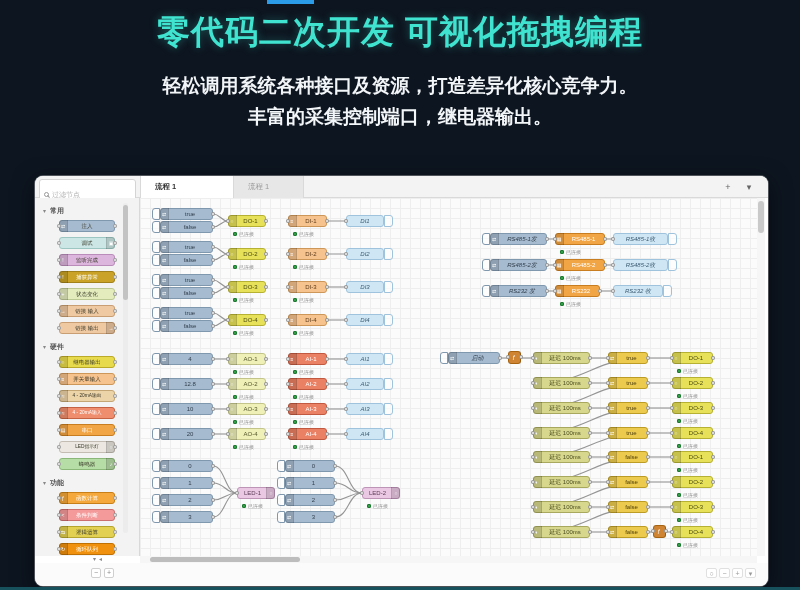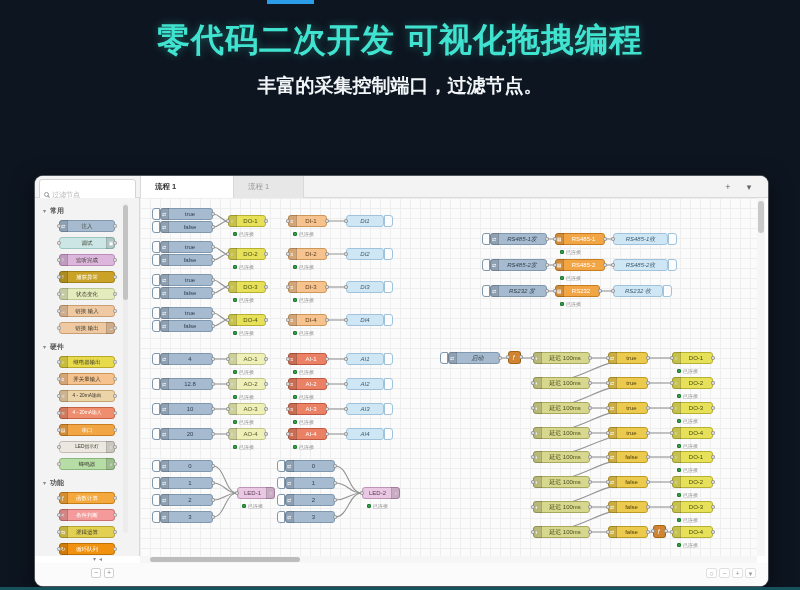--- a/index.html
+++ b/index.html
@@ -4,21 +4,21 @@
 <style>
   * { margin:0; padding:0; box-sizing:border-box; }
   html,body { width:800px; height:590px; }
   body {
     font-family:"Liberation Sans","DejaVu Sans",sans-serif;
     background:#0d1520; position:relative; overflow:hidden;
   }
   
   .top-bar { position:absolute; left:267px; top:0; width:47px; height:4px; background:#2b9ce8; }
   .hero-title {
-    position:absolute; left:0; top:18px; width:800px; text-align:center;
+    position:absolute; left:0; top:10px; width:800px; text-align:center;
     font-size:33px; font-weight:700; color:#3fe3cf; letter-spacing:1px;
     text-shadow:0 0 8px rgba(63,227,207,.35);
   }
   .hero-lines { position:absolute; left:0; top:70px; width:800px; text-align:center;
     color:#f3f6f8; font-size:19px; font-weight:600; line-height:31px; }
   
   .editor {
     position:absolute; left:35px; top:176px; width:733px; height:410px;
     background:#fff; border-radius:8px; overflow:hidden;
     box-shadow:0 0 0 1px rgba(255,255,255,.28), 0 6px 22px rgba(0,0,0,.55);
@@ -102,21 +102,22 @@
   .zctl { position:absolute; top:5px; width:11px; height:10px; color:#9a9a9a; font-size:7px;
     line-height:10px; text-align:center; border:1px solid #e0e0e0; border-radius:2px; background:#fff; }
   .bottom-strip { position:absolute; left:0; top:587px; width:800px; height:3px; background:#17525c; }
 </style>
 </head>
 <body>
 
 <div class="top-bar"></div>
 <div class="hero-title">零代码二次开发  可视化拖拽编程</div>
 <div class="hero-lines">
-  <div>丰富的采集控制端口，过滤节点。</div>
+  <div>轻松调用系统各种接口及资源，打造差异化核心竞争力。</div>
+  <div>丰富的采集控制端口，继电器输出。</div>
 </div>
 
 <div class="editor">
   <div class="ed-header">
     <div class="pal-search">
       <span class="mag"></span>
       <input type="text" placeholder="过滤节点" style="">
     </div>
     <div class="tabs">
         <div class="tab active">流程 1</div>

